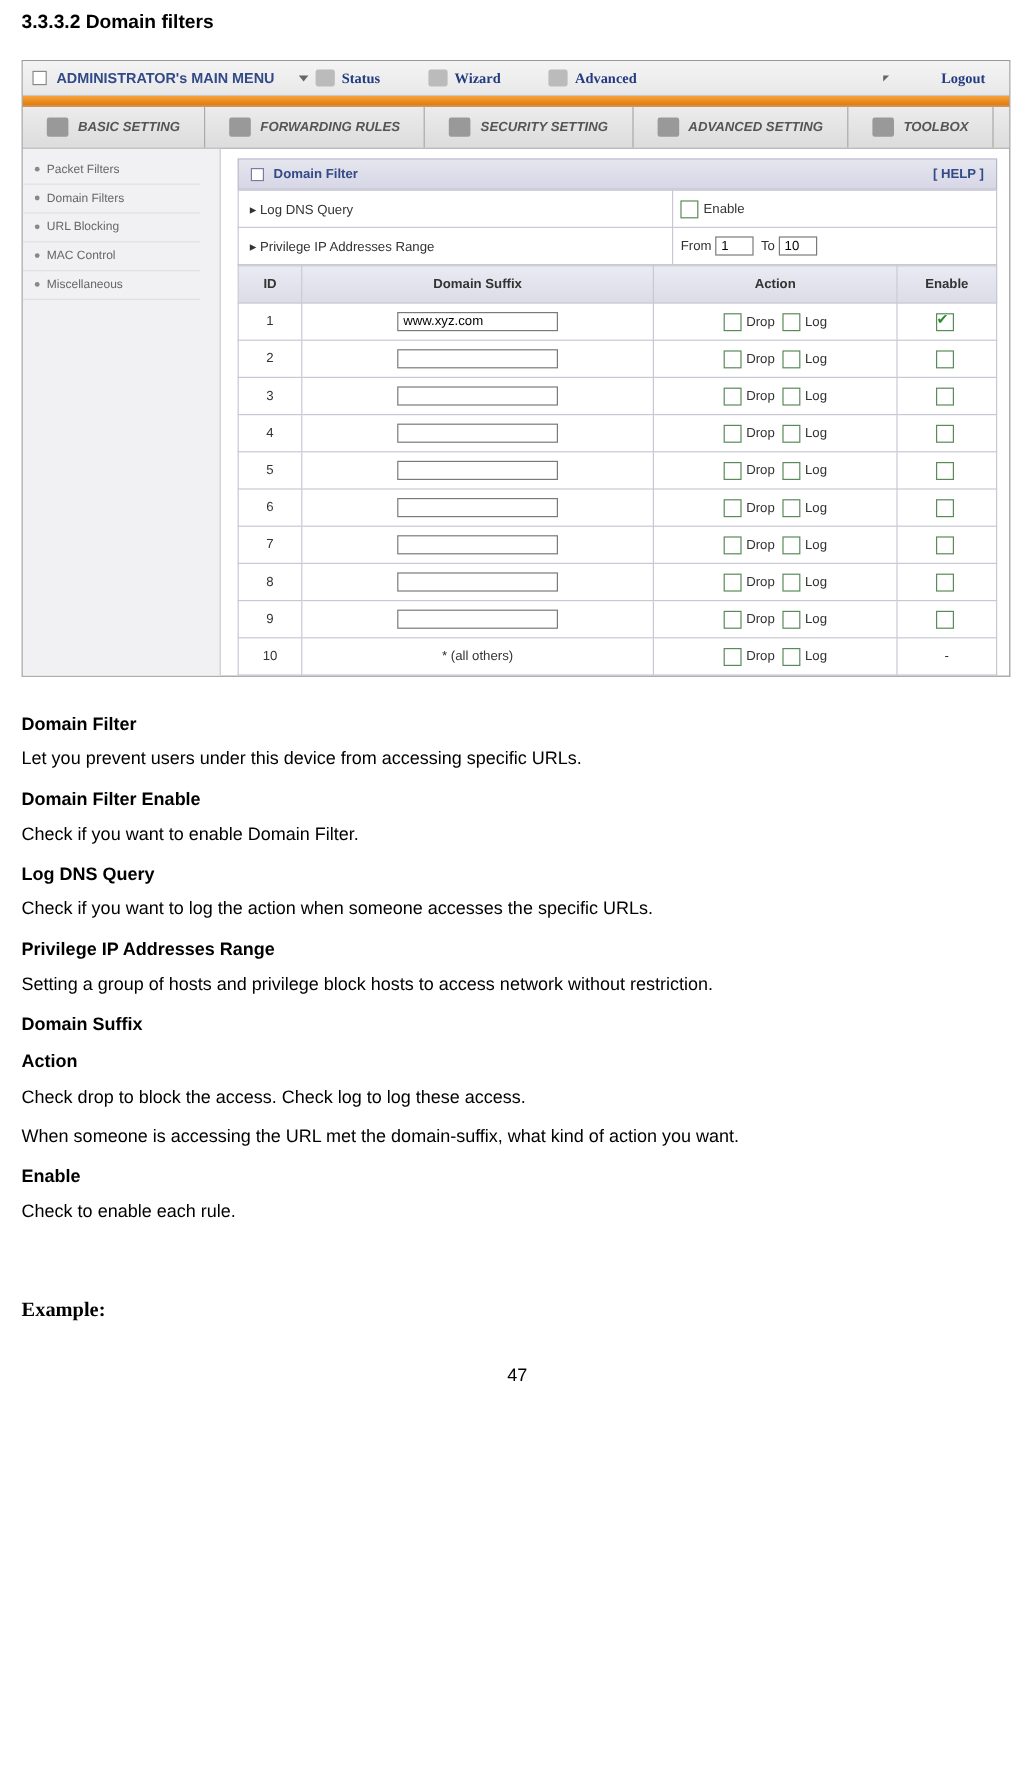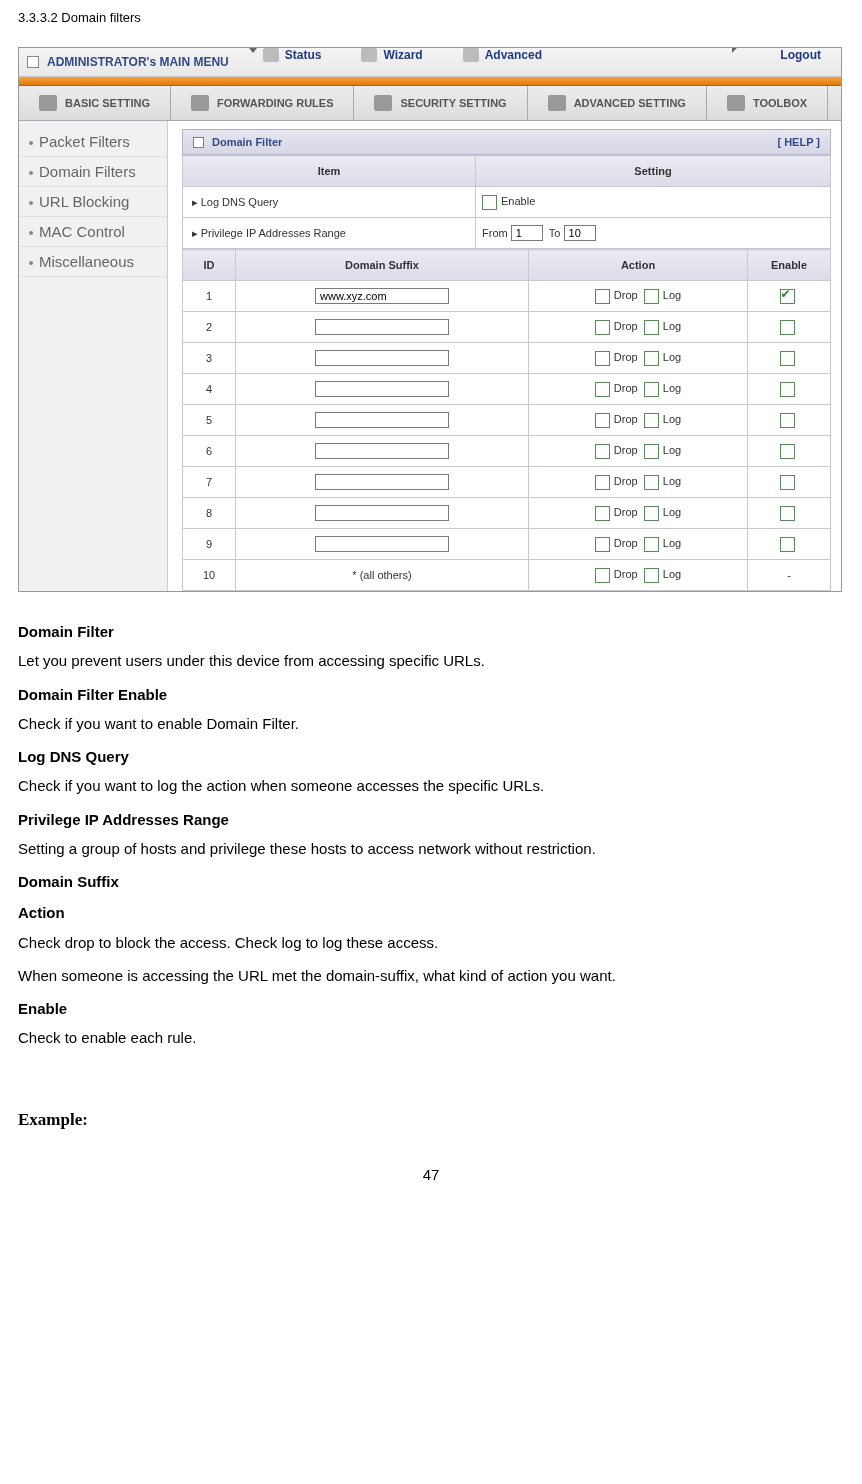--- a/index.html
+++ b/index.html
@@ -1,30 +1,30 @@
 <!DOCTYPE html>
 <html><head>
 <meta charset="utf-8">
 <style>
   body { margin:0; padding:10px 18px 24px; font-family: Arial, Helvetica, sans-serif; background:#fff; color:#000; width:826px; }
-  h3.sectnum { font-size:13px; font-weight:normal; margin:0 0 22px 0; }
+  h3.sectnum { font-size:16px; font-weight:bold; margin:0 0 22px 0; }
   .screenshot { border:1px solid #999; width:822px; margin:0 0 28px 0; }
   .menu-bar { display:flex; align-items:center; background:linear-gradient(#f4f4f4,#e8e8e8); border-bottom:1px solid #c8c8c8; height:28px; font-size:12px; font-weight:bold; color:#334a88; }
   .menu-bar .sq { width:10px; height:10px; border:1px solid #888; margin:0 8px 0 8px; background:#fff; }
-  .menu-item { display:flex; align-items:flex-start; gap:6px; padding:0 20px; height:100%; color:#223a80; }
+  .menu-item { display:flex; align-items:center; gap:6px; padding:0 20px; height:100%; color:#223a80;font-family:Liberation Serif, serif; }
   .menu-item.right { margin-left:auto; padding-right:20px;gap:43px; }
   .tri { width:0; height:0; border-left:4px solid transparent; border-right:4px solid transparent; border-top:5px solid #666; display:inline-block; }
   .tri.rt { border-top:none; border-bottom:5px solid transparent; border-left:5px solid #666; border-right:none; }
   .mini-icon { width:16px; height:14px; background:#bbb; border-radius:2px; }
   .orange-bar { height:8px; background:linear-gradient(#f7a23b,#e07a0a); border-bottom:1px solid #b96008; }
-  .tabs { display:flex; background:linear-gradient(#ececec,#dcdcdc); border-bottom:1px solid #aaa; height:34px; }
+  .tabs { display:flex; background:linear-gradient(#ececec,#dcdcdc); border-bottom:1px solid #aaa; height:34px;font-style:italic; }
   .tab { display:flex; align-items:center; gap:8px; padding:0 20px; font-size:11px; font-weight:bold; color:#555; border-right:1px solid #aaa; }
   .tab-icon { width:18px; height:16px; background:#999; border-radius:2px; }
   .content-row { display:flex; }
-  .sidebar { width:148px; background:#f1f1f4; border-right:1px solid #ccc; font-size:15px; color:#666; padding:6px 0 40px 0; }
+  .sidebar { width:148px; background:#f1f1f4; border-right:1px solid #ccc; font-size:10px; color:#666; padding:6px 16px 40px 0; }
   .side-item { padding:6px 6px 6px 10px; border-bottom:1px solid #e0e0e0; }
   .side-item .dot { display:inline-block; width:4px; height:4px; background:#888; border-radius:50%; margin-right:6px; vertical-align:middle; }
   .panel { flex:1; padding:8px 10px 0 14px; font-size:11px; color:#333; }
   .panel-head { display:flex; align-items:center; background:linear-gradient(#e6e6ef,#d6d6e6); border:1px solid #b5b5cc; height:24px; padding:0 10px; font-weight:bold; color:#334a88; }
   .panel-head .sq2 { width:9px; height:9px; border:1px solid #7b7ba0; background:#fff; margin-right:8px; }
   .panel-head .help { margin-left:auto; color:#334a88; font-size:11px; }
   table.cfg { border-collapse:collapse; width:100%; }
   table.cfg th, table.cfg td { border:1px solid #c8c8d4; padding:4px 6px; height:22px; }
   table.cfg th { background:linear-gradient(#eaeaf3,#dcdce8); font-weight:bold; color:#333; text-align:center; }
   .lbl { font-size:11px; color:#333; }
@@ -99,24 +99,20 @@
       <div class="side-item"><span class="dot"></span><span>Miscellaneous</span></div>
     </div>
     <div class="panel">
       <div class="panel-head">
         <span class="sq2"></span>
         <span>Domain Filter</span>
         <span class="help">[ HELP ]</span>
       </div>
       <table class="cfg">
         <tbody>
-            <tr>
-          <th style="width:280px">Item</th>
-          <th>Setting</th>
-        </tr>
         <tr>
           <td class="lbl">&nbsp;▸ <span>Log DNS Query</span></td>
           <td><span class="cb"></span><span>Enable</span></td>
         </tr>
         <tr>
           <td class="lbl">&nbsp;▸ <span>Privilege IP Addresses Range</span></td>
           <td>
             <span>From</span>
             <input class="inp range-inp" value="1" style="">
             &nbsp;<span>To</span>
@@ -204,21 +200,21 @@
 </div>
 
 <div class="doc">
   <span class="bold">Domain Filter</span>
   <p>Let you prevent users under this device from accessing specific URLs.</p>
   <span class="bold">Domain Filter Enable</span>
   <p>Check if you want to enable Domain Filter.</p>
   <span class="bold">Log DNS Query</span>
   <p>Check if you want to log the action when someone accesses the specific URLs.</p>
   <span class="bold">Privilege IP Addresses Range</span>
-  <p>Setting a group of hosts and privilege these hosts to access network without restriction.</p>
+  <p>Setting a group of hosts and privilege block hosts to access network without restriction.</p>
   <span class="bold">Domain Suffix</span>
   <span class="bold">Action</span>
   <p>Check drop to block the access. Check log to log these access.</p>
   <p>When someone is accessing the URL met the domain-suffix, what kind of action you want.</p>
   <span class="bold">Enable</span>
   <p>Check to enable each rule.</p>
 </div>
 
 <div class="example">Example:</div>
 

